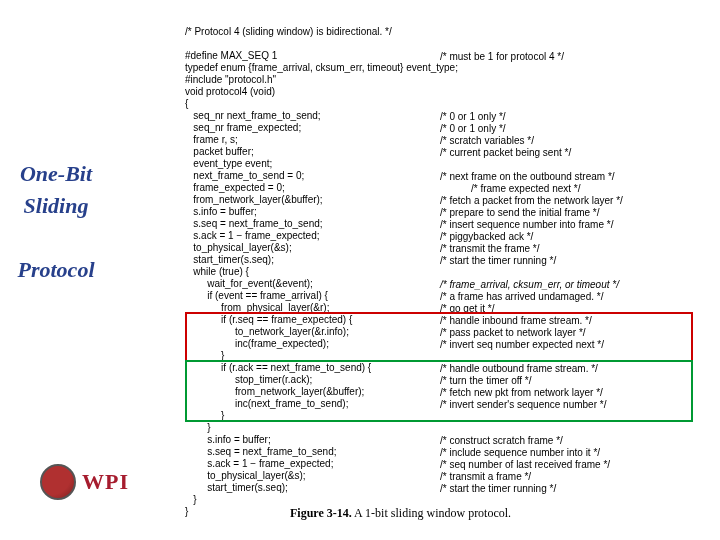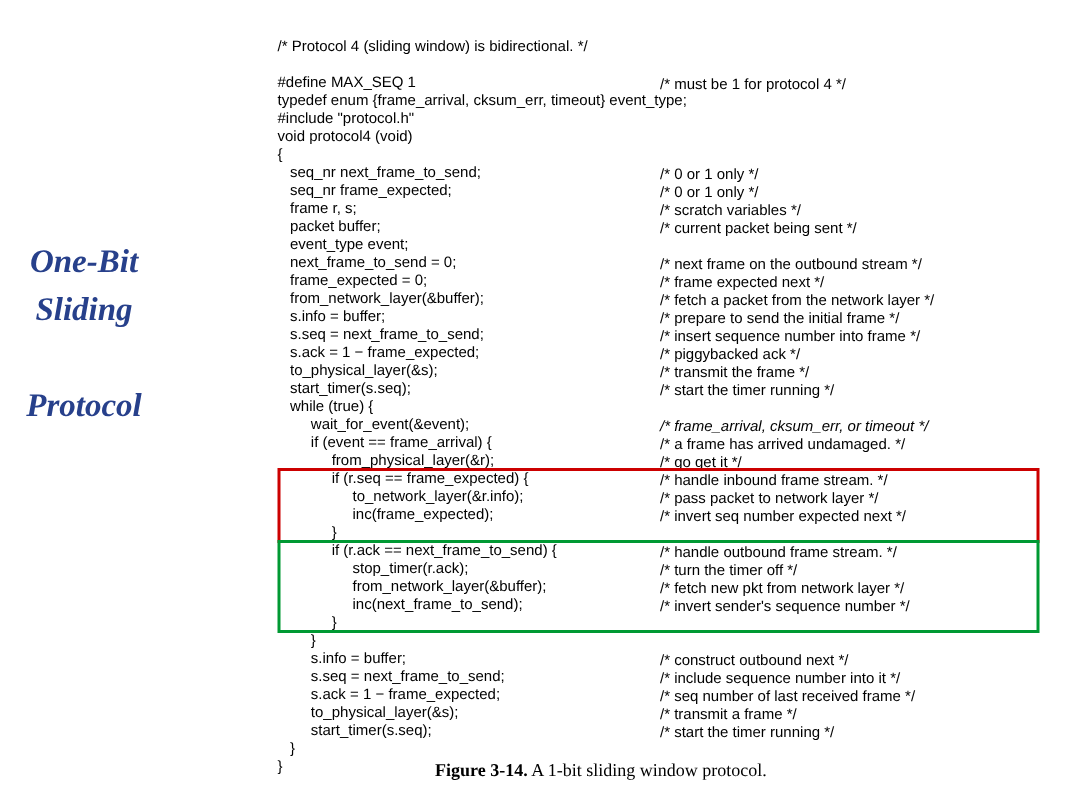--- a/index.html
+++ b/index.html
@@ -77,45 +77,49 @@
         start_timer(s.seq);
    }
 }</div>
   <div id="comments-block">
       <div class="cmt" style="top: 50px;">/* must be 1 for protocol 4 */</div>
       <div class="cmt" style="top: 110px;">/* 0 or 1 only */</div>
       <div class="cmt" style="top: 122px;">/* 0 or 1 only */</div>
       <div class="cmt" style="top: 134px;">/* scratch variables */</div>
       <div class="cmt" style="top: 146px;">/* current packet being sent */</div>
       <div class="cmt" style="top: 170px;">/* next frame on the outbound stream */</div>
-      <div class="cmt" style="top: 182px;">/* frame expected next */</div>
+      <div class="cmt" style="top: 182px; margin-left: 31px;">/* frame expected next */</div>
       <div class="cmt" style="top: 194px;">/* fetch a packet from the network layer */</div>
       <div class="cmt" style="top: 206px;">/* prepare to send the initial frame */</div>
       <div class="cmt" style="top: 218px;">/* insert sequence number into frame */</div>
       <div class="cmt" style="top: 230px;">/* piggybacked ack */</div>
       <div class="cmt" style="top: 242px;">/* transmit the frame */</div>
       <div class="cmt" style="top: 254px;">/* start the timer running */</div>
       <div class="cmt" style="top: 278px; font-style: italic;">/* frame_arrival, cksum_err, or timeout */</div>
       <div class="cmt" style="top: 290px;">/* a frame has arrived undamaged. */</div>
       <div class="cmt" style="top: 302px;">/* go get it */</div>
       <div class="cmt" style="top: 314px;">/* handle inbound frame stream. */</div>
       <div class="cmt" style="top: 326px;">/* pass packet to network layer */</div>
       <div class="cmt" style="top: 338px;">/* invert seq number expected next */</div>
       <div class="cmt" style="top: 362px;">/* handle outbound frame stream. */</div>
       <div class="cmt" style="top: 374px;">/* turn the timer off */</div>
       <div class="cmt" style="top: 386px;">/* fetch new pkt from network layer */</div>
       <div class="cmt" style="top: 398px;">/* invert sender's sequence number */</div>
-      <div class="cmt" style="top: 434px;">/* construct outbound next */</div>
+      <div class="cmt" style="top: 434px;">/* construct scratch frame */</div>
       <div class="cmt" style="top: 446px;">/* include sequence number into it */</div>
       <div class="cmt" style="top: 458px;">/* seq number of last received frame */</div>
       <div class="cmt" style="top: 470px;">/* transmit a frame */</div>
       <div class="cmt" style="top: 482px;">/* start the timer running */</div>
     </div>
 
   <div id="box-red" class="box box-red" style="top: 312px; height: 50px; width: 508px;"></div>
   <div id="box-green" class="box box-green" style="top: 360px; height: 62px; width: 508px;"></div>
 
   <div class="caption">
     <b>Figure 3-14.</b><span>  A 1-bit sliding window protocol.</span>
   </div>
 
+  <div class="wpi">
+    <div class="seal"></div>
+    <div class="mark">WPI</div>
+  </div>
 
 </div>
 
 </body></html>

